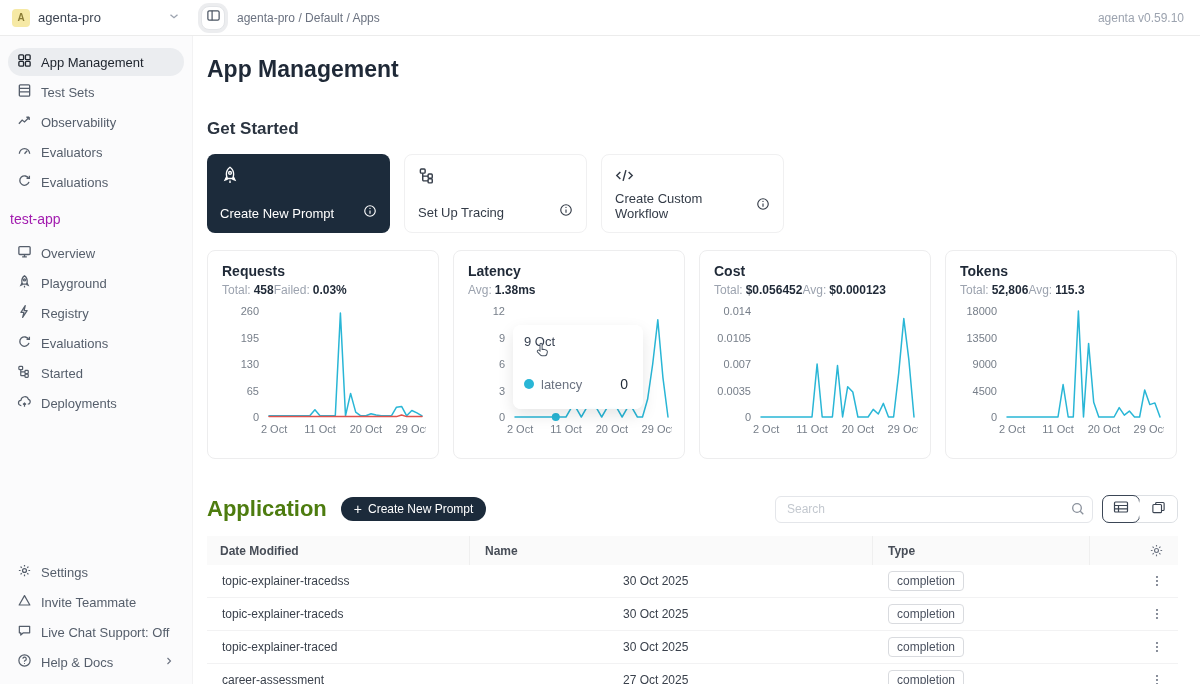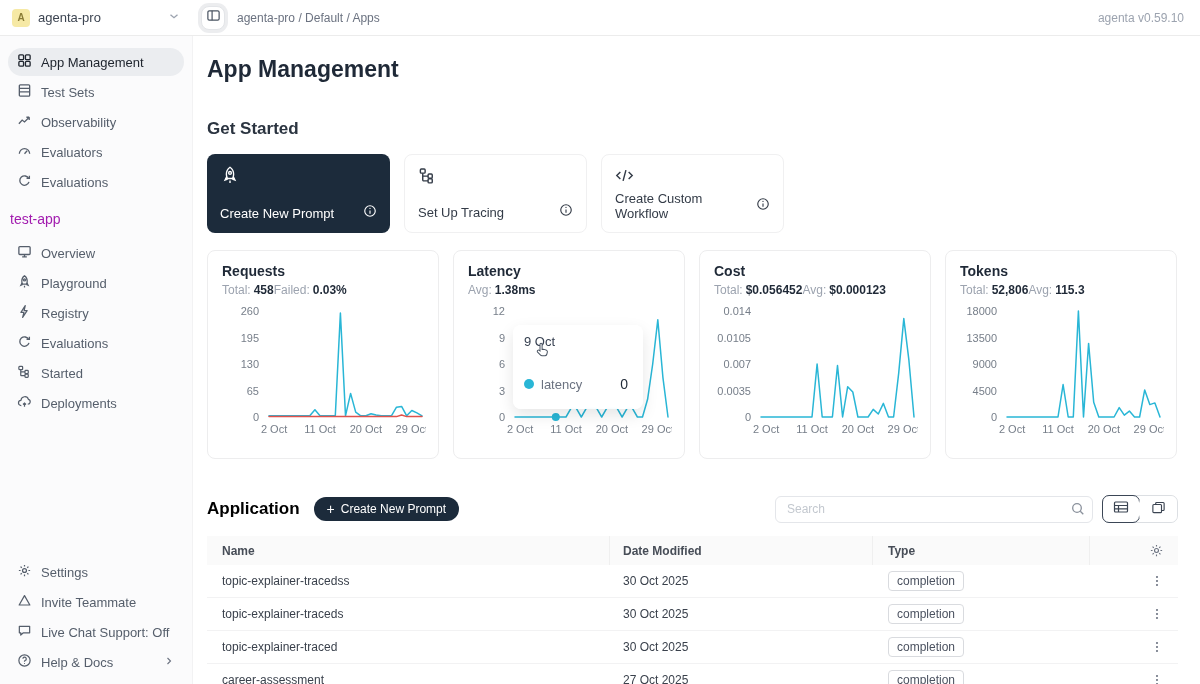--- a/index.html
+++ b/index.html
@@ -58,21 +58,21 @@
     background:rgba(255,255,255,.97); border-radius:8px; box-shadow:0 6px 16px rgba(0,0,0,.10);
     padding:9px 11px; z-index:5; }
   .tt-date { font-size:13px; font-weight:500; color:#374151; }
   .tt-row { display:flex; align-items:center; gap:7px; margin-top:27px; }
   .tt-dot { width:10px; height:10px; border-radius:50%; }
   .tt-series { font-size:13px; color:#6b7280; }
   .tt-value { margin-left:auto; font-size:14px; color:#1f2937; padding-right:4px; }
   .cursor-hand { position:absolute; left:80px; top:90px; z-index:6; }
 
   .app-header { display:flex; align-items:center; margin-top:36px; }
-  .app-title { font-size:17px; font-weight:600; color:#000000; }
+  .app-title { font-size:22px; font-weight:600; color:#4d7c0f; }
   .create-btn { margin-left:14px; background:#1c2b3b; color:#fff; border:none; height:24px;
     padding:0 13px; border-radius:12px; font-size:12px; display:flex; align-items:center;
     gap:6px; cursor:pointer; font-family:inherit; }
   .create-btn .plus { font-size:14px; line-height:1; }
   .search-wrap { margin-left:auto; position:relative; }
   .search-input { width:318px; height:27px; border:1px solid #e4e6ea; border-radius:6px;
     padding:0 32px 0 11px; font-size:12px; color:#374151; outline:none; font-family:Liberation Sans, sans-serif; }
   .search-input::placeholder { color:#c3c8cf; }
   .search-icon-btn { position:absolute; right:7px; top:5px; color:#8a919c; cursor:pointer; }
   .seg-control { margin-left:9px; display:flex; border:1px solid #dcdfe3; border-radius:7px;
@@ -416,22 +416,22 @@
         <span><svg width="15" height="15" viewBox="0 0 16 16" fill="none" stroke="currentColor" stroke-width="1.2">
               <rect x="2" y="4.8" width="9.2" height="8.7" rx="1"></rect>
               <path d="M5 4.8V3.6a1 1 0 0 1 1-1h7a1 1 0 0 1 1 1v6.6a1 1 0 0 1-1 1h-1.8"></path>
             </svg></span>
       </div>
     </div>
   </div>
 
   <div class="app-table">
     <div class="t-header">
+      <div class="cell col-date">Date Modified</div>
       <div class="cell col-name">Name</div>
-      <div class="cell col-date">Date Modified</div>
       <div class="cell col-type">Type</div>
       <div class="cell col-actions">
         <span class="gear-hdr">
           <svg width="15" height="15" viewBox="0 0 16 16" fill="none" stroke="currentColor" stroke-width="1.2">
               <circle cx="8" cy="8" r="2.1"></circle>
               <path d="M8 2v1.8M8 12.2V14M2 8h1.8M12.2 8H14M3.8 3.8l1.3 1.3M10.9 10.9l1.3 1.3M12.2 3.8l-1.3 1.3M5.1 10.9l-1.3 1.3"></path>
             </svg>
         </span>
       </div>
     </div>

